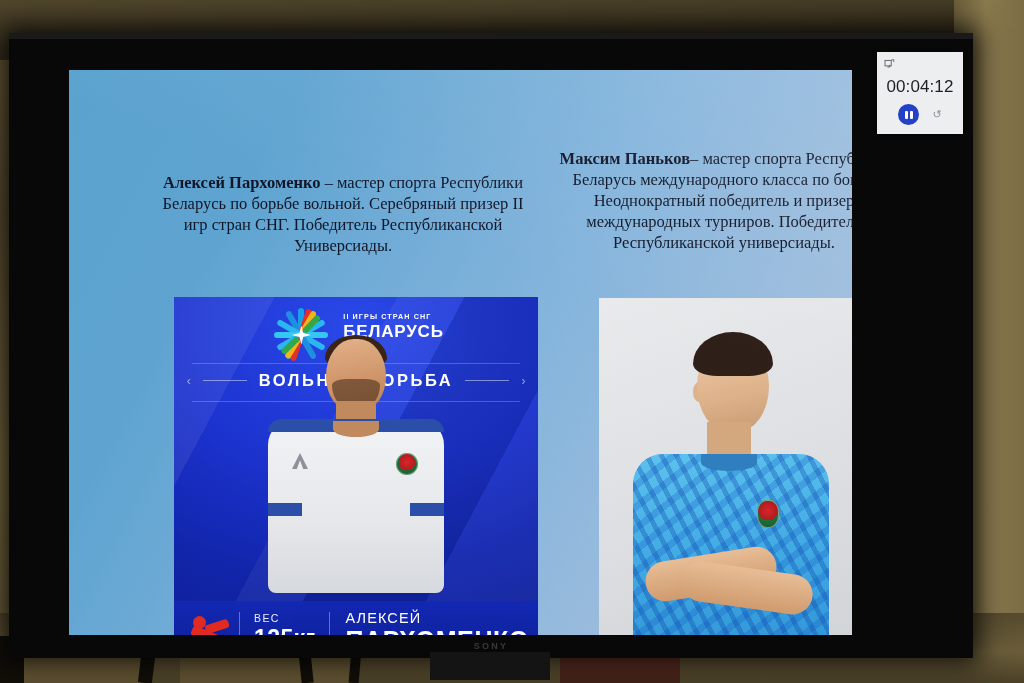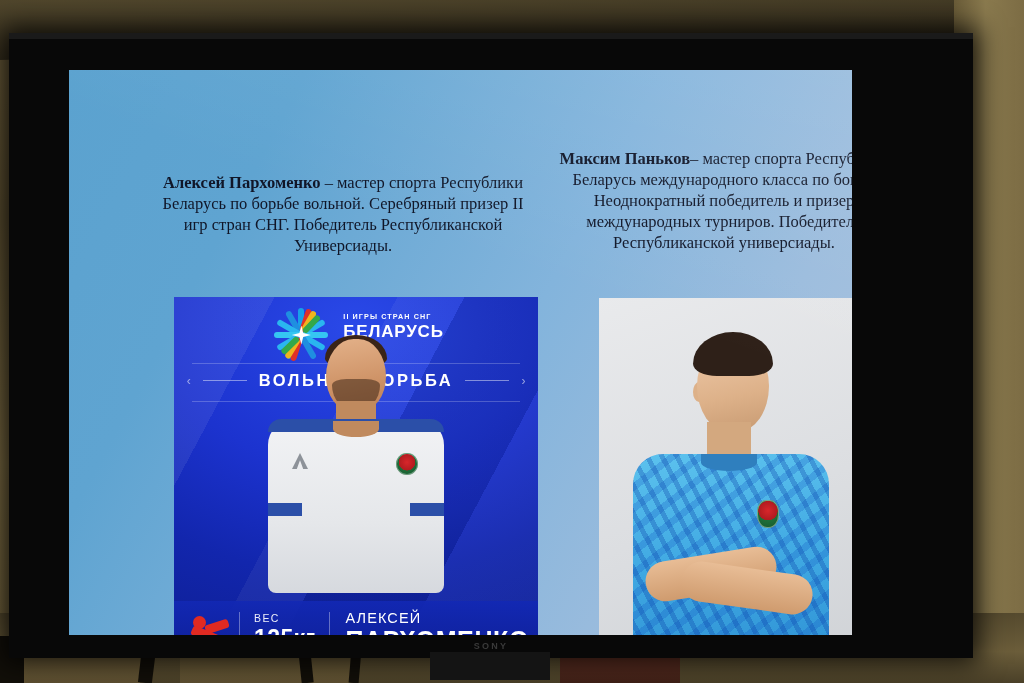--- a/index.html
+++ b/index.html
@@ -512,14 +512,29 @@
       <div class="p-shirt"></div>
       <div class="p-collar"></div>
       <div class="p-emblem"></div>
       <div class="p-arm-l"></div>
       <div class="p-arm-r"></div>
     </div>
 
     <div class="slide-sheen"></div>
   </div>
 
+  <div class="timer">
+    <svg class="timer-corner-icon" viewBox="0 0 16 16">
+      <rect x="1.5" y="3.5" width="9" height="8" fill="none" stroke="currentColor" stroke-width="1.3"></rect>
+      <path d="M11 2.5h3.2v3.2" fill="none" stroke="currentColor" stroke-width="1.3"></path>
+      <path d="M5 13.2h3.2v-3.2" fill="none" stroke="currentColor" stroke-width="1.3"></path>
+    </svg>
+    <div class="timer-value">00:04:12</div>
+    <div class="timer-controls">
+      <div class="timer-play">
+        <span class="pause-bar"></span>
+        <span class="pause-bar"></span>
+      </div>
+      <div class="timer-reset">↺</div>
+    </div>
+  </div>
 
 </div>
 
 </body></html>

